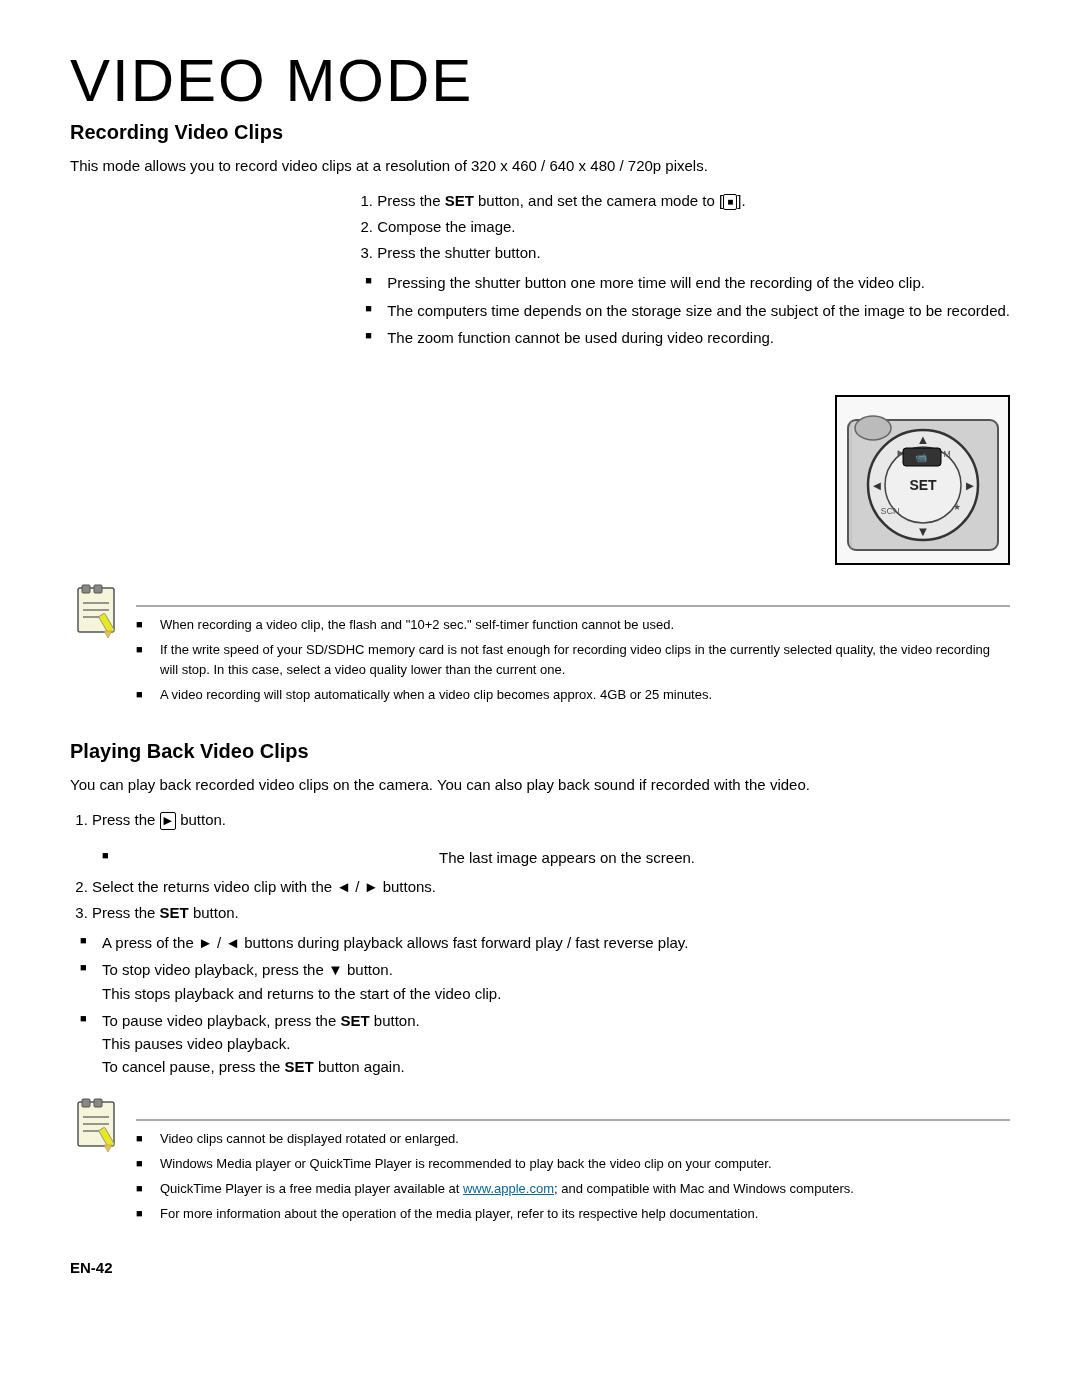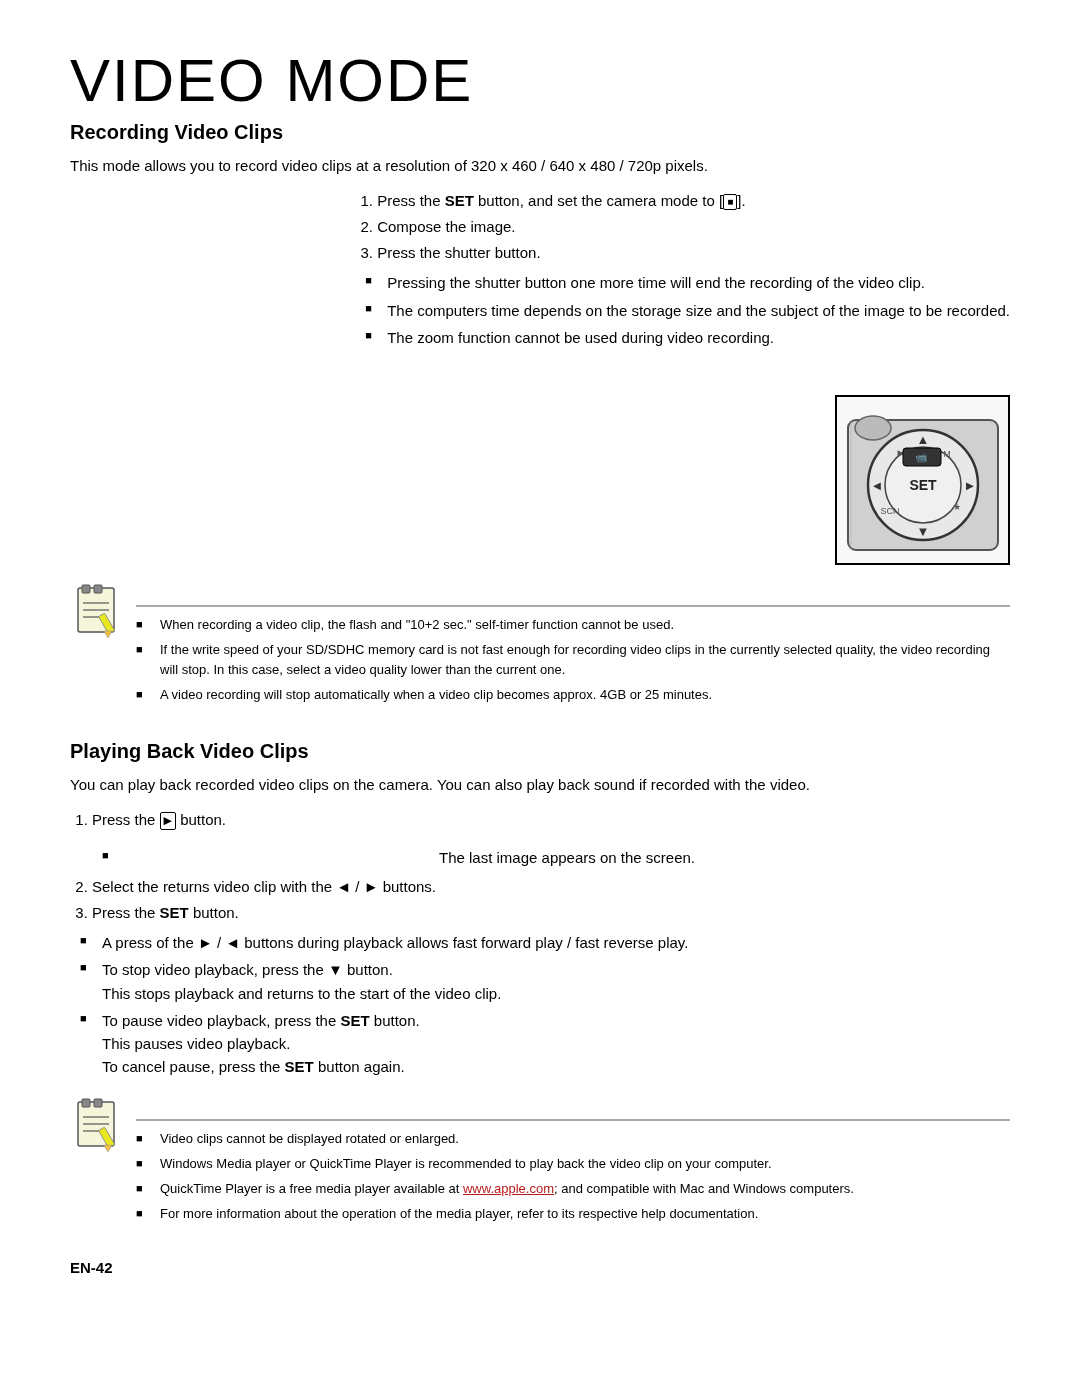--- a/index.html
+++ b/index.html
@@ -155,21 +155,21 @@
       border: 1.5px solid #000;
       border-radius: 2px;
       font-size: 11px;
       padding: 0px 3px;
       vertical-align: middle;
       line-height: 1.4;
       background: #fff;
     }
 
     a {
-      color: #b91c1c;
+      color: #0369a1;
     }
 
     .note-wrapper {
       display: flex;
       align-items: flex-start;
       margin: 18px 0 10px 0;
     }
 
     .note-img {
       flex-shrink: 0;

